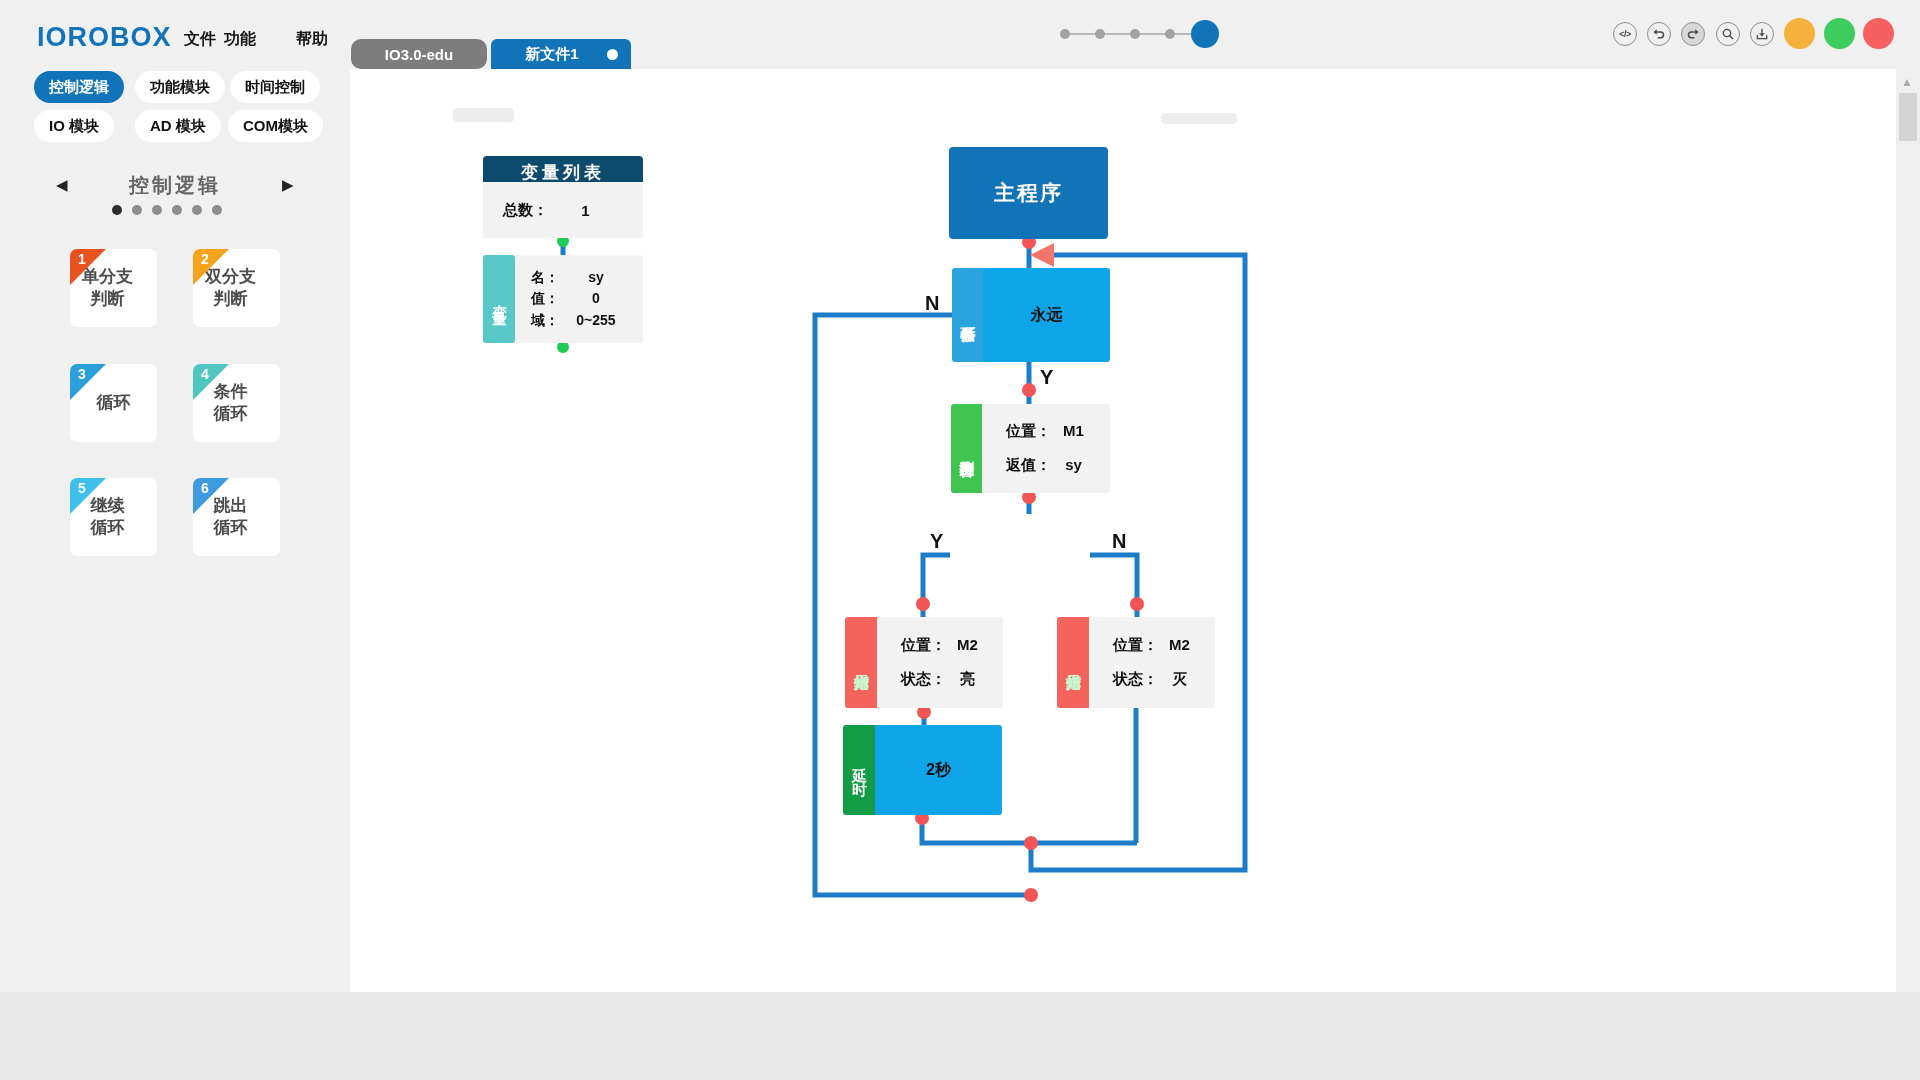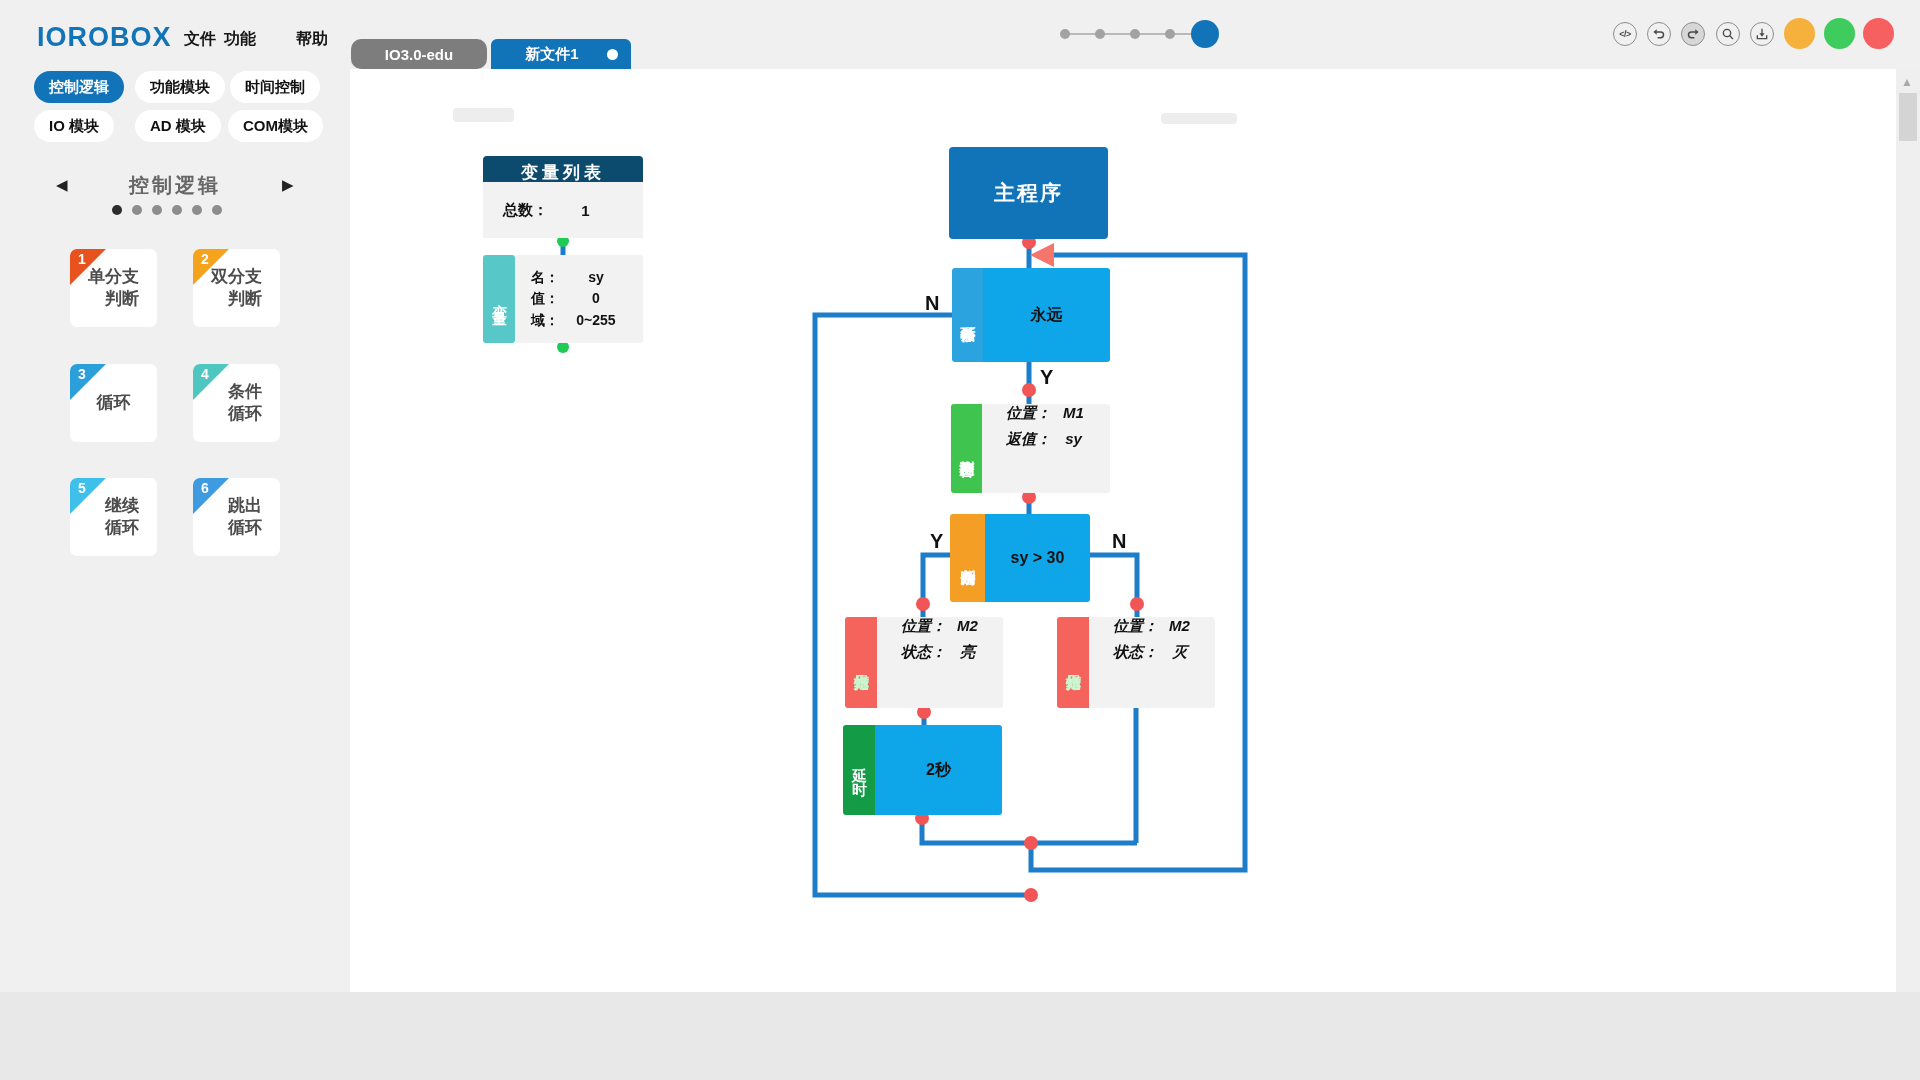--- a/index.html
+++ b/index.html
@@ -32,21 +32,21 @@
   .pill { position:absolute; height:32px; border-radius:16px; background:#fff; color:#111; font-size:15px; font-weight:bold; display:flex; align-items:center; padding:0 15px; cursor:pointer; white-space:nowrap; }
   .pill.active { background:#1173b8; color:#fff; }
 
   .pal-title { position:absolute; left:60px; top:172px; width:230px; text-align:center; font-size:20px; font-weight:bold; color:#666; letter-spacing:3px; }
   .pal-arrow { position:absolute; top:176px; font-size:15px; color:#222; cursor:pointer; }
   .pal-dots { position:absolute; left:112px; top:205px; display:flex; gap:10px; }
   .pal-dot { width:10px; height:10px; border-radius:50%; background:#8d8d8d; cursor:pointer; }
   .pal-dot.active { background:#2c2c2c; }
 
   .tile { position:absolute; width:87px; height:78px; background:#fff; border-radius:7px; display:flex; flex-direction:column; justify-content:center; font-size:17px; font-weight:bold; color:#4c4c4c; cursor:pointer; }
-  .tile .tl { text-align:right; padding-right:18px; line-height:1.32; }
+  .tile .tl { text-align:center; padding-right:12px; line-height:1.32; }
   .tile.single { text-align:center; }
   .tile.single .tl { text-align:center; padding-right:0; }
   .badge { position:absolute; top:0; left:0; width:36px; height:36px; clip-path:polygon(0 0,100% 0,0 100%); border-radius:7px 0 0 0; }
   .badge-n { position:absolute; top:2px; left:8px; color:#fff; font-size:14px; font-weight:bold; }
   .bc1{background:#e8521f;} .bc2{background:#f5a21c;} .bc3{background:#2b9fd9;}
   .bc4{background:#4fc6c0;} .bc5{background:#3fc0ea;} .bc6{background:#3f9be0;}
 
   
   .canvas { position:absolute; left:350px; top:69px; width:1546px; height:989px; background:#ffffff; }
   .ghost { position:absolute; background:#ededee; border-radius:4px; }
@@ -58,21 +58,21 @@
   .varblock { position:absolute; left:483px; top:255px; width:160px; height:88px; display:flex; z-index:3; cursor:move; }
   .varblock .vtab { width:32px; background:#57c7c7; border-radius:3px; color:#fff; font-size:15px; font-weight:bold; writing-mode:vertical-rl; text-orientation:upright; display:flex; align-items:center; justify-content:center; letter-spacing:8px; }
   .varblock .vbody { flex:1; background:#f2f2f3; border-radius:0 3px 3px 0; display:flex; flex-direction:column; justify-content:center; gap:2px; }
   .vrow { display:flex; padding:0 10px 0 16px; font-size:14px; font-weight:bold; color:#111; line-height:1.4; }
   .vrow .val { flex:1; text-align:center; }
 
   
   .mainbox { position:absolute; left:949px; top:147px; width:159px; height:92px; background:#1173b8; border-radius:4px; color:#fff; font-size:21px; font-weight:bold; letter-spacing:2px; display:flex; align-items:center; justify-content:center; z-index:3; cursor:move; }
   .fblock { position:absolute; display:flex; z-index:3; cursor:move; }
   .fb-tab { color:#fff; font-size:15px; font-weight:bold; writing-mode:vertical-rl; text-orientation:upright; display:flex; align-items:center; justify-content:center; border-radius:3px 0 0 3px; }
-  .fb-body { flex:1; background:#f2f2f3; border-radius:0 3px 3px 0; display:flex; flex-direction:column; gap:7px;font-style:italic; }
+  .fb-body { flex:1; background:#f2f2f3; border-radius:0 3px 3px 0; display:flex; flex-direction:column; justify-content:center; gap:15px; }
   .fb-row { display:flex; padding:0 14px 0 24px; font-size:15px; font-weight:bold; color:#111; }
   .fb-row .val { flex:1; text-align:center; }
   .fb-center { flex:1; background:#0ea5e9; border-radius:0 3px 3px 0; display:flex; align-items:center; justify-content:center; font-size:16px; font-weight:bold; color:#111; }
   .tab-loop  { background:#2ba3df; width:31px; }
   .tab-sound { background:#3fc44f; width:31px; }
   .tab-judge { background:#f59e26; width:35px; }
   .tab-light { background:#f4635c; width:32px; color:#c9f7cf; }
   .tab-delay { background:#149b46; width:32px; letter-spacing:14px; }
 
   .yn { position:absolute; font-size:20px; font-weight:bold; color:#111; z-index:4; }
@@ -253,24 +253,20 @@
           <span>位置：</span>
           <span class="val">M1</span>
         </div>
       <div class="fb-row">
           <span>返值：</span>
           <span class="val">sy</span>
         </div>
     </div>
   </div>
 
-  <div class="fblock" style="left:950px; top:514px; width:140px; height:88px;">
-    <div class="fb-tab tab-judge">判断条件</div>
-    <div class="fb-center">sy &gt; 30</div>
-  </div>
 
   <div class="fblock" style="left:845px; top:617px; width:158px; height:91px;">
     <div class="fb-tab tab-light">灯光指示</div>
     <div class="fb-body">
       <div class="fb-row">
           <span>位置：</span>
           <span class="val">M2</span>
         </div>
       <div class="fb-row">
           <span>状态：</span>

